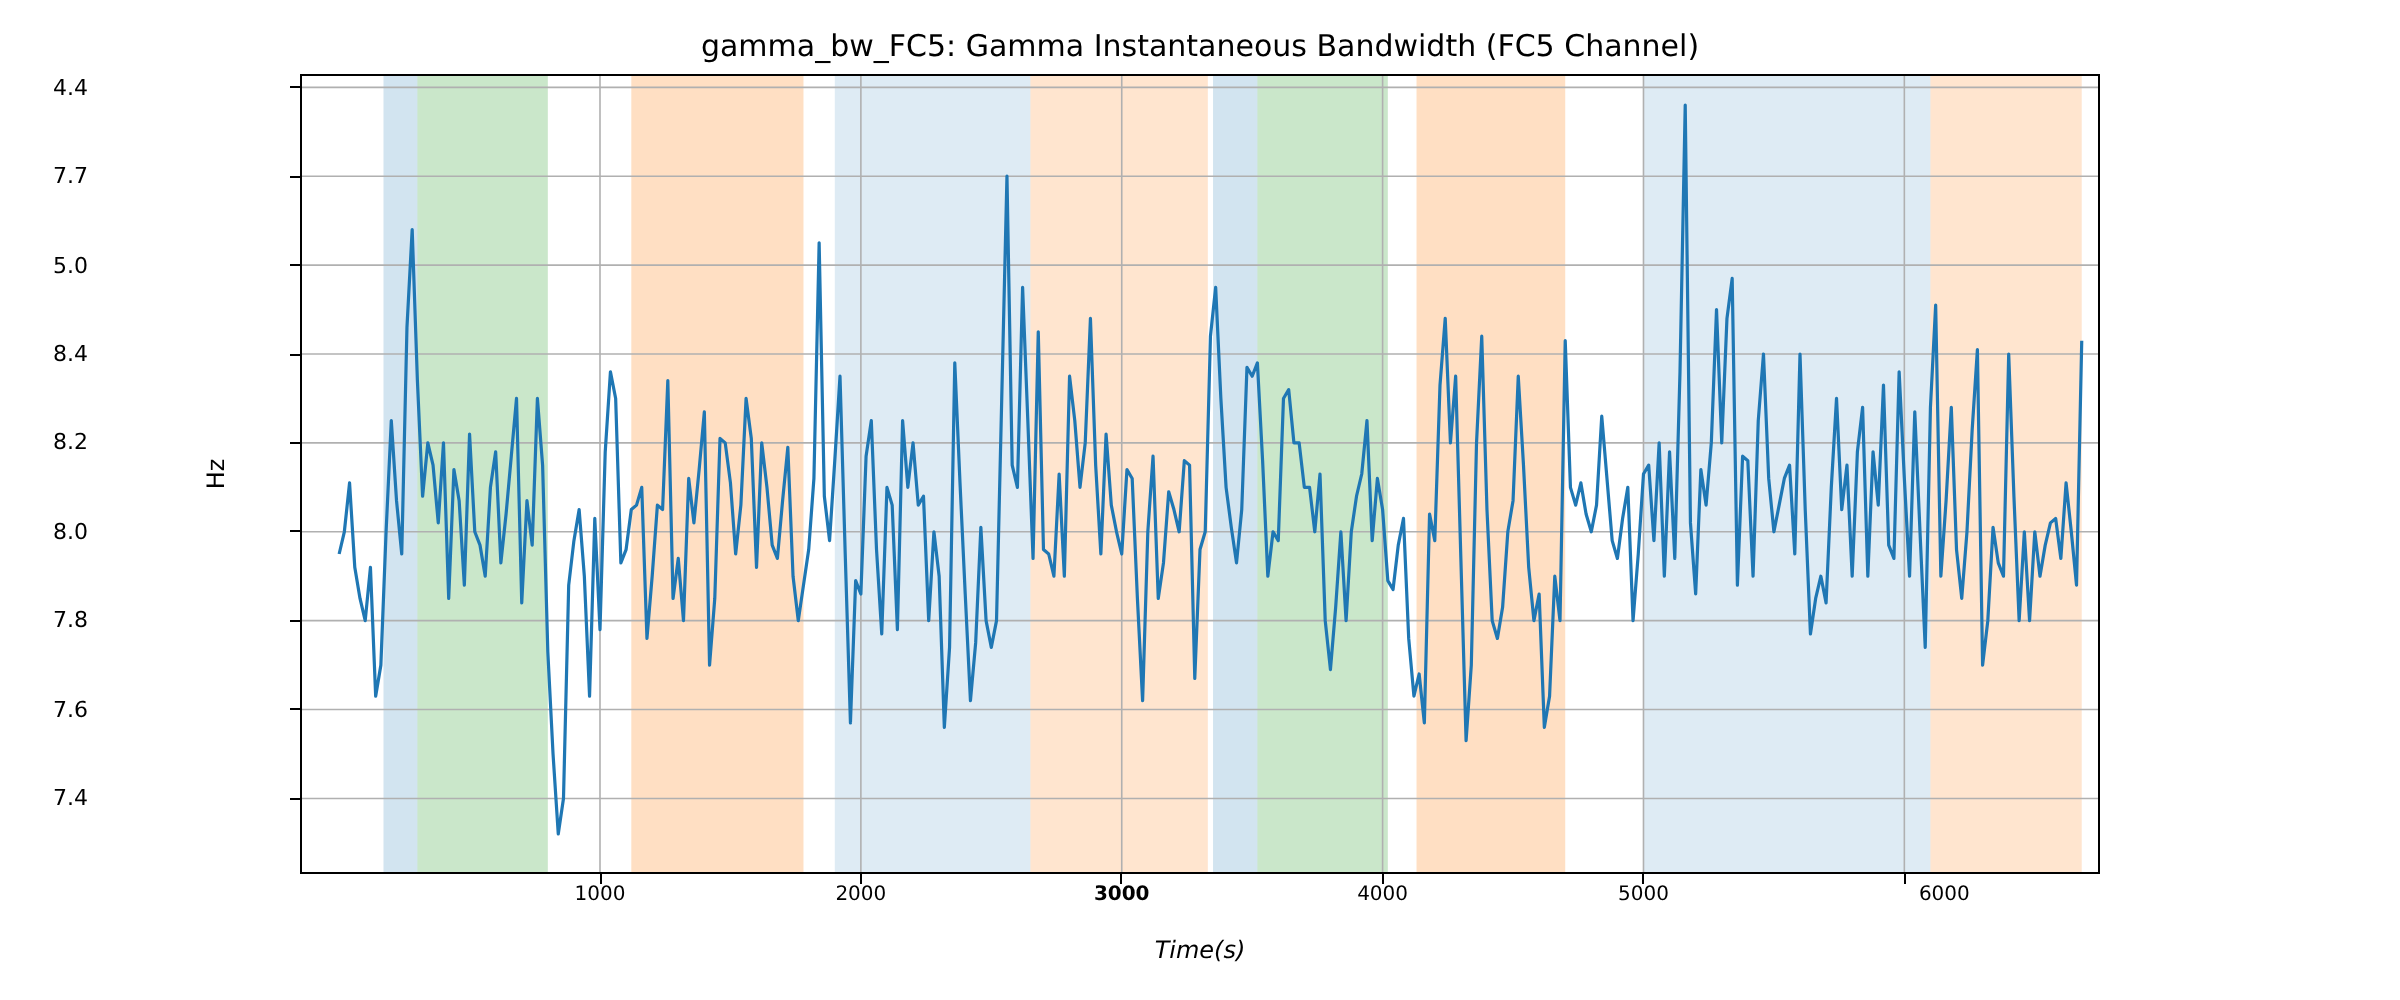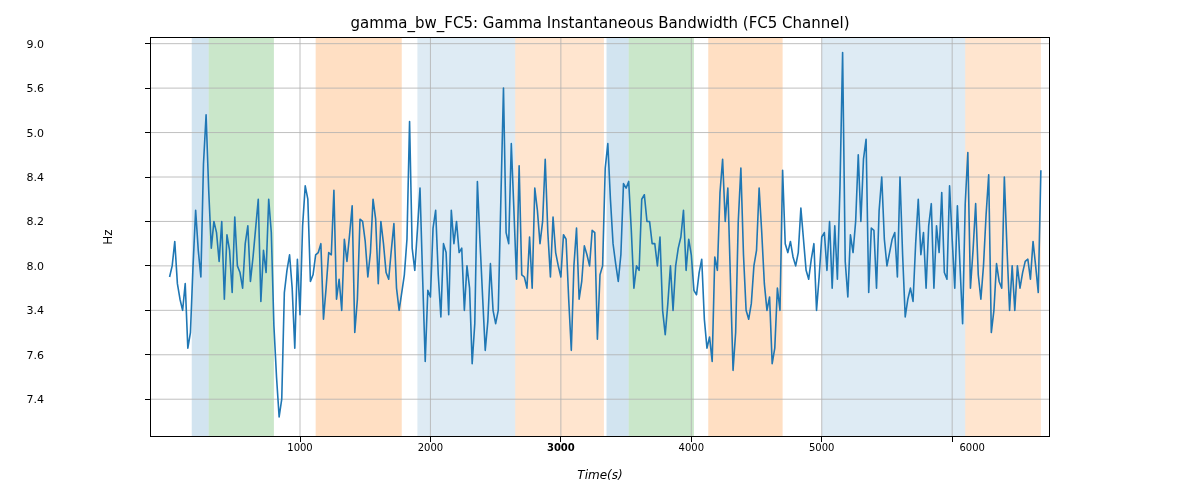--- a/index.html
+++ b/index.html
@@ -153,28 +153,28 @@
       <div class="xtick" style="left: 821.739px;">5000</div>
       <div class="tickmark-x" style="left: 821.239px;"></div>
       <div class="xtick" style="left: 952.174px; margin-left: 20px;">6000</div>
       <div class="tickmark-x" style="left: 951.674px;"></div>
     </div>
   <div id="yticks-container">
       <div class="ytick" style="top: 399.222px;">7.4</div>
       <div class="tickmark-y" style="top: 398.722px;"></div>
       <div class="ytick" style="top: 354.778px;">7.6</div>
       <div class="tickmark-y" style="top: 354.278px;"></div>
-      <div class="ytick" style="top: 310.333px;">3.4</div>
+      <div class="ytick" style="top: 310.333px;">7.8</div>
       <div class="tickmark-y" style="top: 309.833px;"></div>
       <div class="ytick" style="top: 265.889px;">8.0</div>
       <div class="tickmark-y" style="top: 265.389px;"></div>
       <div class="ytick" style="top: 221.444px;">8.2</div>
       <div class="tickmark-y" style="top: 220.944px;"></div>
       <div class="ytick" style="top: 177px;">8.4</div>
       <div class="tickmark-y" style="top: 176.5px;"></div>
       <div class="ytick" style="top: 132.556px;">5.0</div>
       <div class="tickmark-y" style="top: 132.056px;"></div>
-      <div class="ytick" style="top: 88.1111px;">5.6</div>
+      <div class="ytick" style="top: 88.1111px;">7.7</div>
       <div class="tickmark-y" style="top: 87.6111px;"></div>
-      <div class="ytick" style="top: 43.6667px;">9.0</div>
+      <div class="ytick" style="top: 43.6667px;">4.4</div>
       <div class="tickmark-y" style="top: 43.1667px;"></div>
     </div>
 </div>
 
 </body></html>

